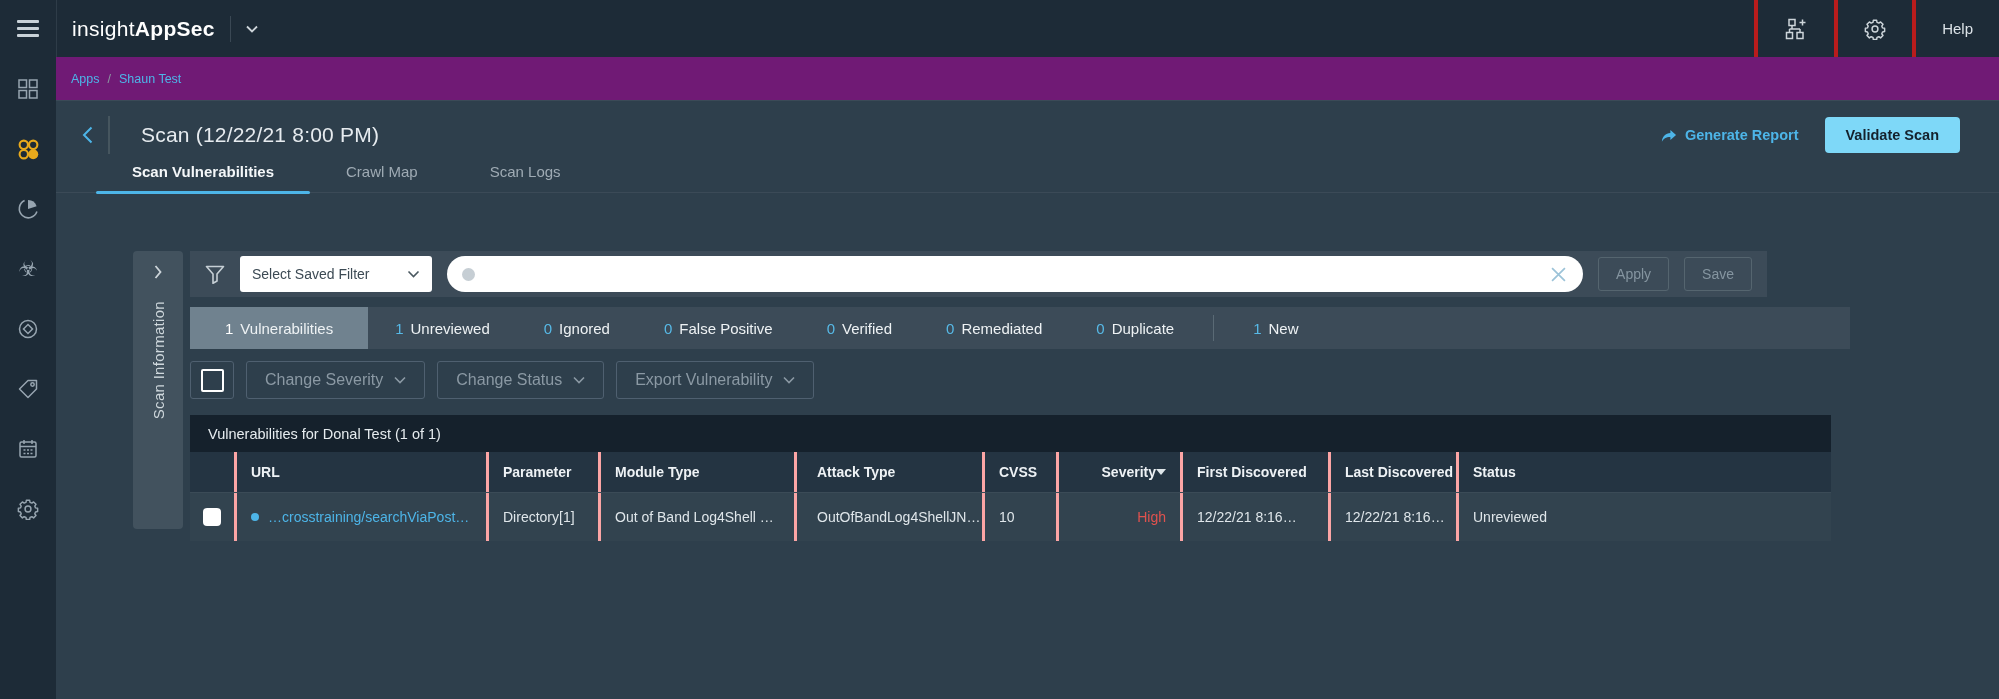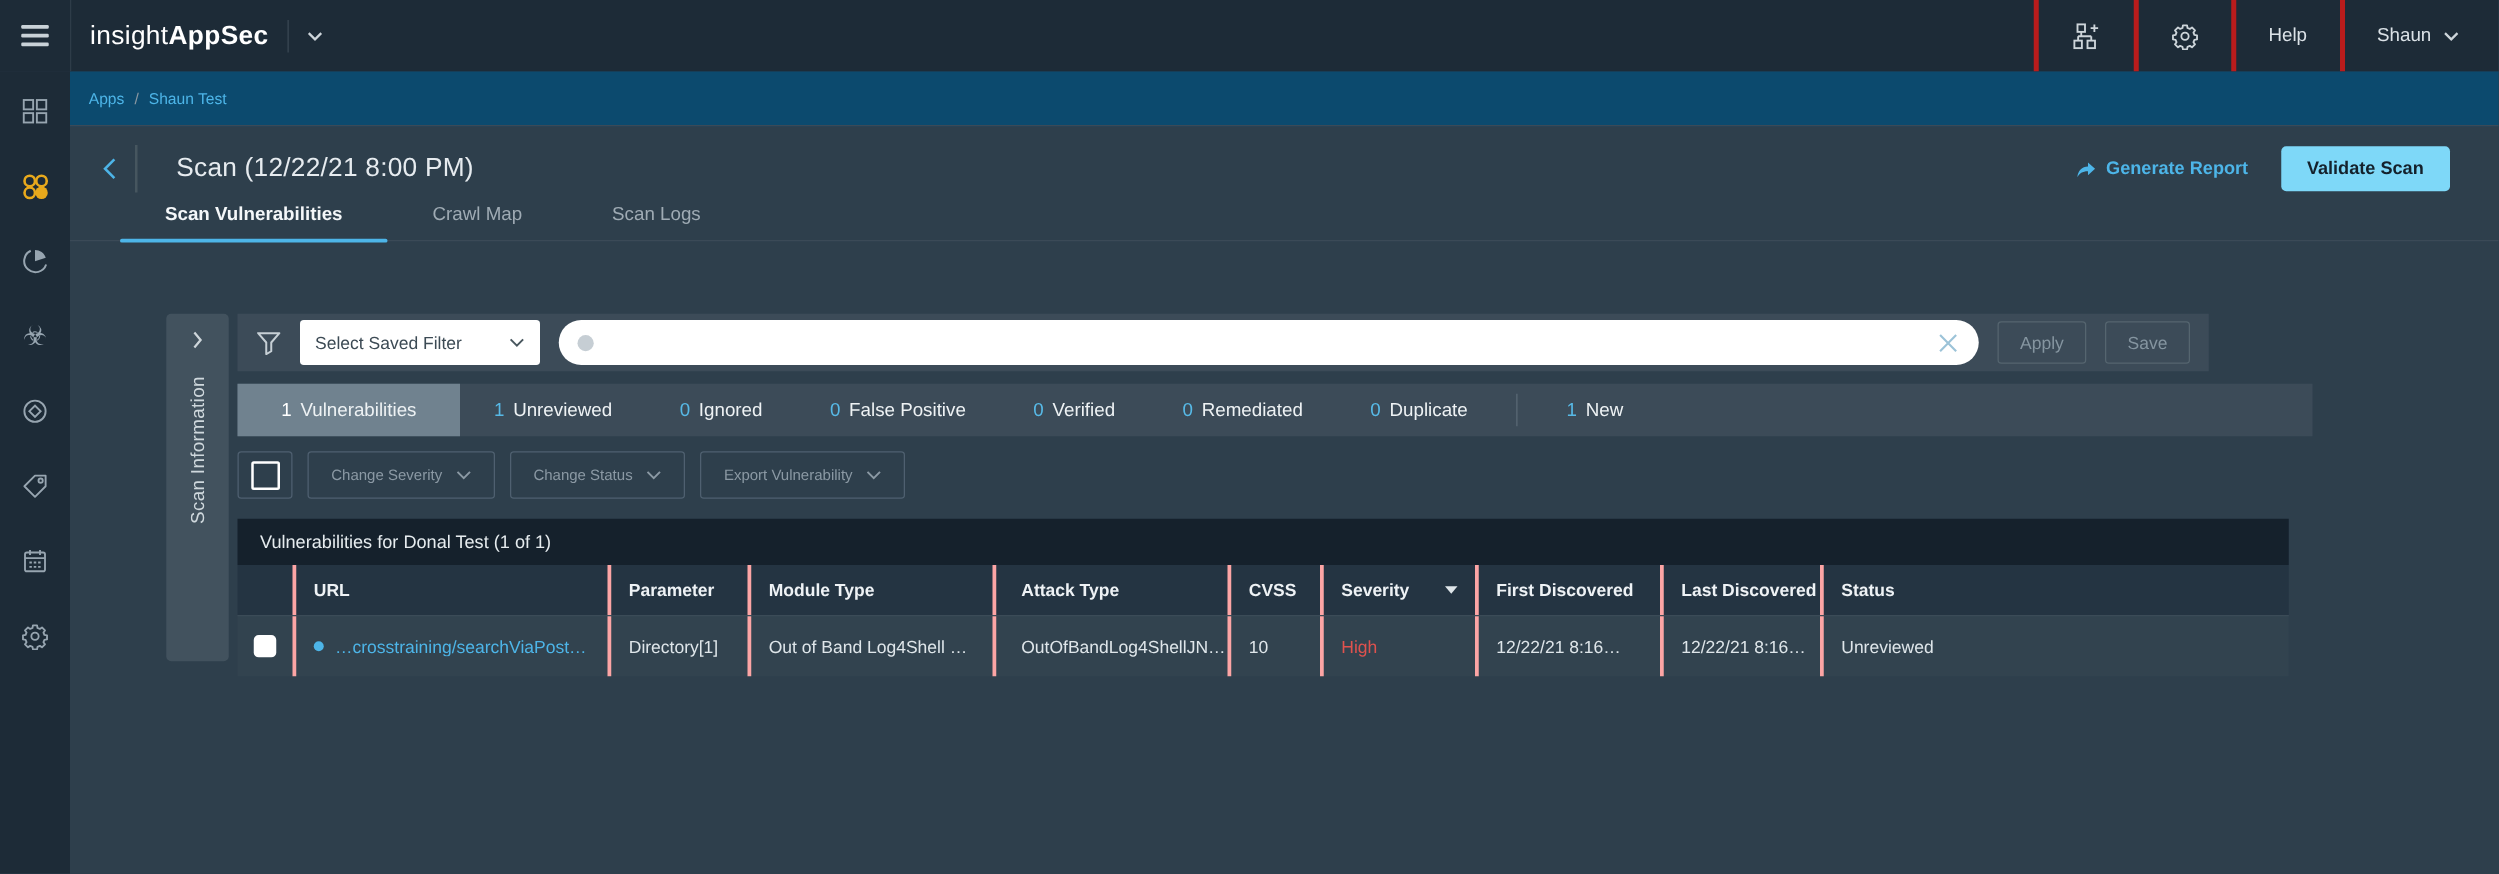--- a/index.html
+++ b/index.html
@@ -21,21 +21,21 @@
   .logo-divider{width:1px;height:26px;background:#3a4854;}
   .top-right{margin-left:auto;display:flex;align-items:stretch;}
   .top-cell{border-left:4px solid #b91c1c;display:flex;align-items:center;justify-content:center;padding:0 26px;color:#dbe2e7;font-size:15px;cursor:pointer;gap:10px;}
   
   .sidebar{position:absolute;left:0;top:57px;width:56px;bottom:0;background:var(--topbar-bg,#1d2b37);display:flex;flex-direction:column;align-items:center;padding-top:2px;}
   .side-item{height:60px;width:56px;display:flex;align-items:center;justify-content:center;color:var(--icon-gray,#97a5b0);cursor:pointer;}
   .side-item.active{color:var(--apps-yellow,#e8a91c);}
   .glyph{font-size:22px;line-height:1;}
   
   .main{position:absolute;left:56px;top:57px;right:0;bottom:0;}
-  .breadcrumb{height:44px;background:#0c4a6e;border-bottom:1px solid #3b4a57;display:flex;align-items:center;gap:8px;padding-left:15px;font-size:12.5px;box-sizing:border-box;}
+  .breadcrumb{height:44px;background:#701a75;border-bottom:1px solid #3b4a57;display:flex;align-items:center;gap:8px;padding-left:15px;font-size:12.5px;box-sizing:border-box;}
   .crumb{color:var(--accent,#4db5e8);cursor:pointer;}
   .crumb-sep{color:#8b98a2;}
   .titlebar{height:56px;display:flex;align-items:center;padding:6px 39px 0 24px;}
   .back-chip{cursor:pointer;padding:4px 2px;}
   .title-divider{width:2px;height:38px;background:#46565f;margin:0 15px 0 13px;}
   .page-title{font-size:21px;color:#e6ebef;font-weight:400;letter-spacing:.2px;margin-left:16px;}
   .title-actions{margin-left:auto;display:flex;align-items:center;gap:26px;}
   .gen-report{display:flex;align-items:center;gap:8px;color:var(--accent,#4db5e8);font-size:14.5px;font-weight:700;cursor:pointer;}
   .validate-btn{background:var(--validate-bg,#7ed8f8);color:#14212c;font-weight:700;font-size:14.5px;padding:10px 21px;border-radius:4px;border:none;cursor:pointer;font-family:inherit;}
   .tabsbar{display:flex;padding-left:40px;border-bottom:1px solid #3b4a57;height:29px;}
@@ -59,35 +59,35 @@
   .status-row{width:1660px;margin-top:10px;background:var(--panel-bg,#3c4b58);display:flex;align-items:stretch;height:42px;}
   .status-tab{display:flex;align-items:center;gap:7px;padding:0 27px;font-size:15px;color:#eef2f4;cursor:pointer;white-space:nowrap;}
   .status-tab .count{color:var(--count-blue,#57b9e6);}
   .status-tab.active{background:var(--status-active-bg,#70828f);padding:0 35px;}
   .status-tab.active .count{color:#fff;}
   .status-divider{width:1px;background:#5a6a75;margin:8px 12px;}
   
   .actions-row{margin-top:12px;display:flex;gap:12px;align-items:center;}
   .cb-btn{width:44px;height:38px;border:1px solid #4f6070;border-radius:3px;display:flex;align-items:center;justify-content:center;background:transparent;cursor:pointer;box-sizing:border-box;}
   .cb-box{width:19px;height:19px;border:2px solid #fff;border-radius:2px;}
-  .dd-btn{height:38px;padding:0 18px;border:1px solid #4f6070;border-radius:3px;color:#8b99a4;font-size:12px;display:flex;align-items:center;gap:11px;background:transparent;cursor:pointer;font-family:inherit;box-sizing:border-box;}
+  .dd-btn{height:38px;padding:0 18px;border:1px solid #4f6070;border-radius:3px;color:#8b99a4;font-size:16px;display:flex;align-items:center;gap:11px;background:transparent;cursor:pointer;font-family:inherit;box-sizing:border-box;}
   
   .vuln-table{width:1641px;margin-top:16px;}
   .table-title{height:37px;background:var(--table-title-bg,#15212c);display:flex;align-items:center;padding:0 18px;color:#e6ecef;font-size:14.5px;}
   .thead{display:flex;background:var(--table-header-bg,#243442);height:40px;align-items:center;font-weight:700;color:#eef2f5;font-size:14px;}
   .trow{display:flex;background:var(--table-row-bg,#32434f);height:48px;align-items:center;font-size:14px;color:#dfe6ea;border-top:1px solid #3b4b57;}
   .cell{padding:0 14px;box-sizing:border-box;display:flex;align-items:center;overflow:hidden;white-space:nowrap;flex:none;}
   .cell + .cell{border-left:3px solid #fca5a5;align-self:stretch;}
   .c-cb{width:44px;justify-content:center;padding:0;}
   .c-url{width:252px;}
   .c-param{width:112px;}
   .c-module{width:196px;}
   .c-attack{width:188px;padding-left:20px;}
   .c-cvss{width:74px;}
-  .c-sev{width:124px;justify-content:space-between;}
+  .c-sev{width:124px;justify-content:flex-end;}
   .c-first{width:148px;}
   .c-last{width:128px;}
   .c-status{flex:1;}
   .row-cb{width:18px;height:18px;background:#fff;border-radius:4px;cursor:pointer;}
   .url-dot{width:8px;height:8px;border-radius:50%;background:var(--accent,#4db5e8);margin-right:9px;flex:none;}
   .url-link{color:var(--accent,#4db5e8);cursor:pointer;overflow:hidden;text-overflow:ellipsis;}
   .sev-high{color:var(--severity-high,#e0524e);}
   .sort-caret{width:0;height:0;border-left:5px solid transparent;border-right:5px solid transparent;border-top:6px solid #dfe6ea;cursor:pointer;}
 </style>
 </head>
@@ -119,26 +119,20 @@
     </div>
     <div class="top-cell">
       <svg width="22" height="22" viewBox="0 0 24 24">
         <path fill="none" stroke="#cdd5da" stroke-width="1.6" stroke-linejoin="round" d="M13.8 2.5l.4 2.3 2 .8 1.9-1.3 2.6 2.6-1.3 1.9.8 2 2.3.4v3.6l-2.3.4-.8 2 1.3 1.9-2.6 2.6-1.9-1.3-2 .8-.4 2.3h-3.6l-.4-2.3-2-.8-1.9 1.3-2.6-2.6 1.3-1.9-.8-2-2.3-.4v-3.6l2.3-.4.8-2-1.3-1.9 2.6-2.6 1.9 1.3 2-.8.4-2.3z"></path>
         <circle cx="12" cy="12" r="3.2" fill="none" stroke="#cdd5da" stroke-width="1.6"></circle>
       </svg>
     </div>
     <div class="top-cell">
         <span>Help</span>
       </div>
-    <div class="top-cell" style="padding-right:32px;">
-      <span>Shaun</span>
-      <svg width="12" height="8" viewBox="0 0 12 8">
-          <polyline points="1,1.5 6,6.5 11,1.5" fill="none" stroke="#cdd5da" stroke-width="1.8"></polyline>
-        </svg>
-    </div>
   </div>
 </div>
 
 <div class="sidebar">
   <div class="side-item">
     <svg width="22" height="22" viewBox="0 0 22 22" fill="none" stroke="currentColor" stroke-width="1.5">
       <rect x="2" y="2" width="7.5" height="7.5"></rect>
         <rect x="12.5" y="2" width="7.5" height="7.5"></rect>
         <rect x="2" y="12.5" width="7.5" height="7.5"></rect>
         <rect x="12.5" y="12.5" width="7.5" height="7.5"></rect>

